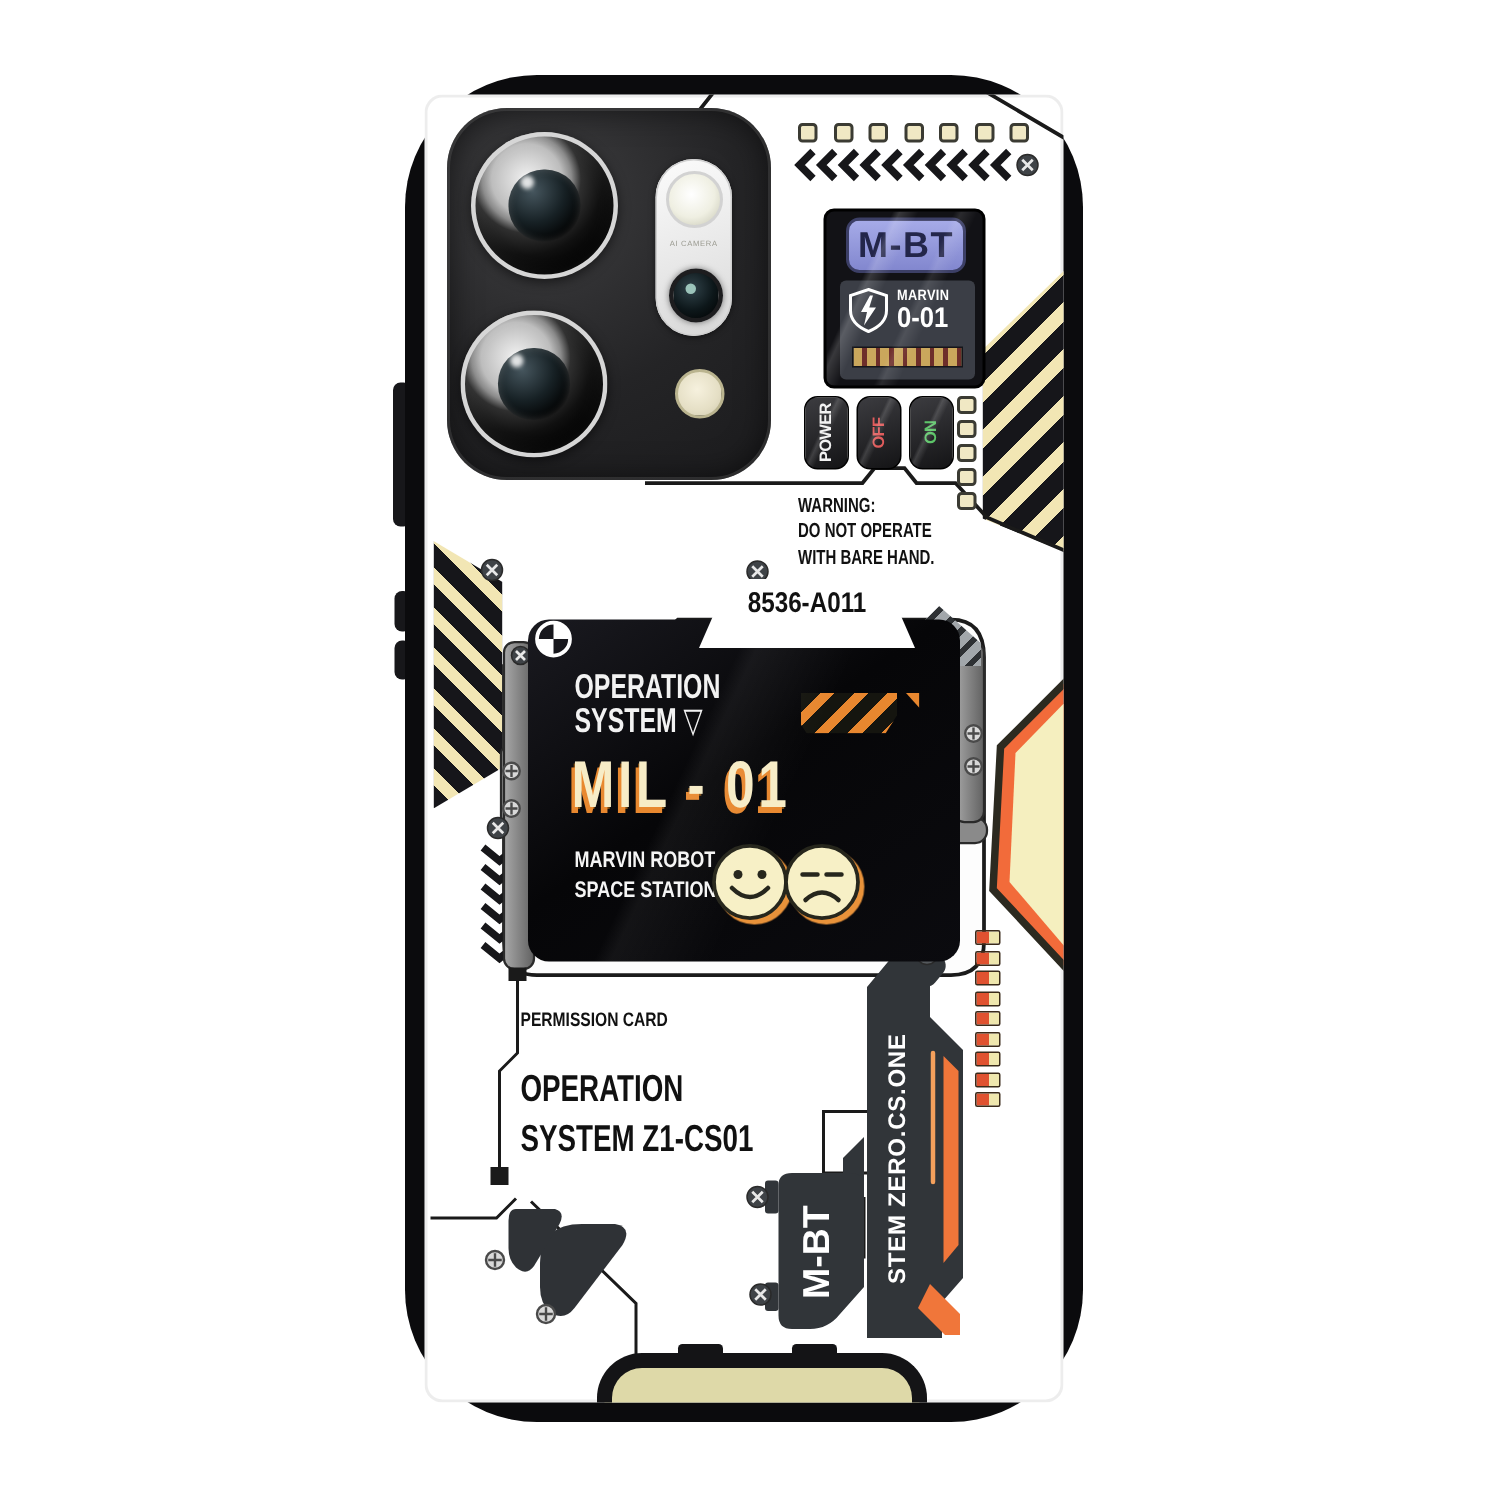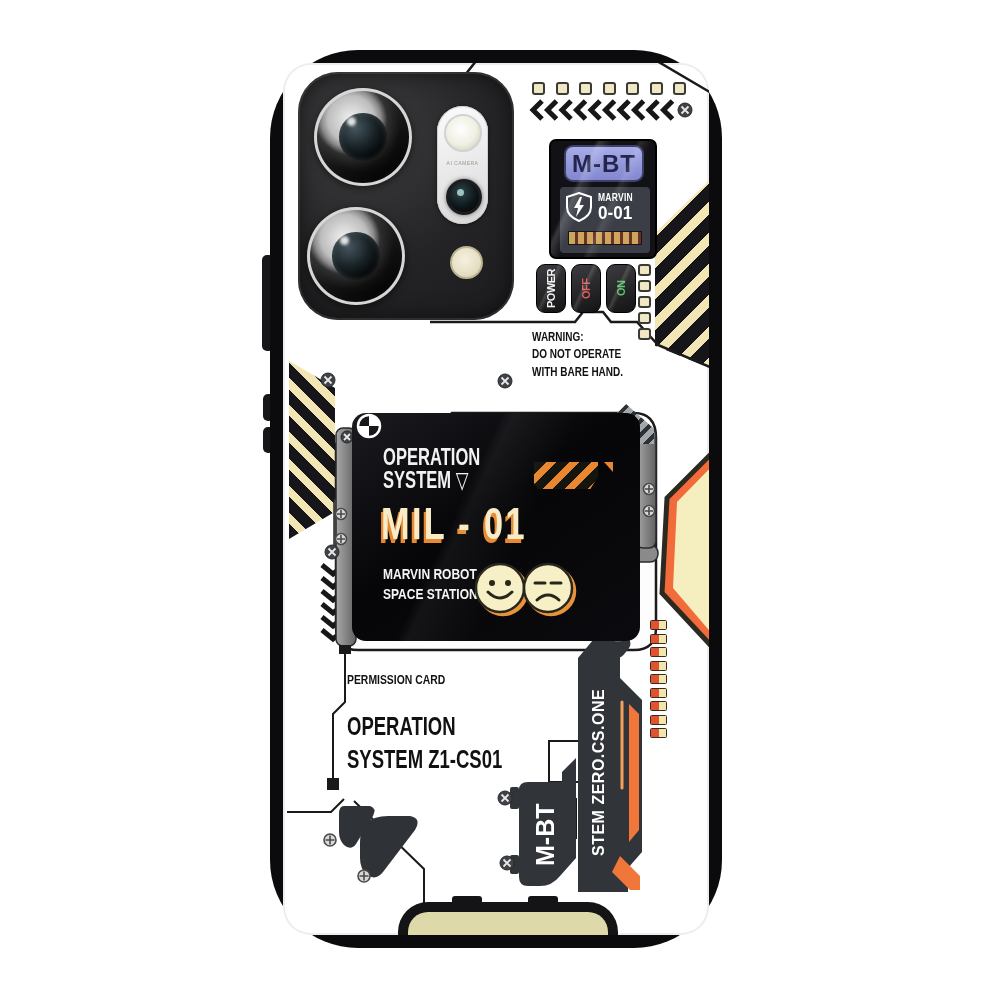--- a/index.html
+++ b/index.html
@@ -4,21 +4,21 @@
 <style>
   html,body{margin:0;padding:0;background:#ffffff;width:1000px;height:1000px;
     font-family:"Liberation Sans","DejaVu Sans",sans-serif;overflow:hidden;}
   .stage{position:relative;width:1000px;height:1000px;background:#fff;}
   .abs{position:absolute;}
   
   .side-btn{position:absolute;background:#17171a;border-radius:5px;z-index:1;}
   .case{position:absolute;left:270px;top:50px;width:452px;height:898px;background:#0b0b0d;
     border-radius:88px;z-index:2;}
   .case-inner{position:absolute;left:13px;top:13px;right:13px;bottom:13px;background:#fff;
-    border-radius:28px;overflow:hidden;box-shadow:inset 0 0 0 2px rgba(0,0,0,.07);}
+    border-radius:12px;overflow:hidden;box-shadow:inset 0 0 0 2px rgba(0,0,0,.07);}
   .content{position:absolute;left:-283px;top:-63px;width:1000px;height:1000px;}
   
   .cam-module{left:298px;top:72px;width:216px;height:248px;border-radius:40px;
     background:radial-gradient(circle at 30% 25%,#3d3d3f,#242426 55%,#1b1b1d);
     box-shadow:inset 0 0 0 2px rgba(120,120,120,.25), inset 0 0 22px rgba(0,0,0,.6);z-index:5;}
   .lens{border-radius:50%;position:absolute;
     background:radial-gradient(circle at 38% 32%,#f2f2f2,#bdbdbd 26%,#8a8a8a 33%,#2f2f2f 40%,#101010 56%,#000 72%);
     box-shadow:inset 0 0 0 3px #d6d6d6, inset 0 0 16px rgba(255,255,255,.12), 0 2px 8px rgba(0,0,0,.55);}
   .lens::after{content:"";position:absolute;inset:26%;border-radius:50%;
     background:radial-gradient(circle at 34% 30%,#46565e,#172125 45%,#000 78%);
@@ -310,20 +310,23 @@
           <div class="pad" style="width:13px;height:12px;"></div>
         </div>
 
         <div class="abs warning">
           <div>WARNING:</div>
           <div>DO NOT OPERATE</div>
           <div>WITH BARE HAND.</div>
         </div>
 
         <div class="abs hatch"></div>
+        <div class="abs serial-tab z8">
+          <div class="serial-text">8536-A011</div>
+        </div>
 
         <div class="abs screen">
           <svg width="36" height="30" viewBox="0 0 36 30" style="position:absolute;left:2px;top:0;">
             <circle cx="15" cy="13" r="11" fill="none" stroke="#fff" stroke-width="2.5"></circle>
             <path d="M15,13 L15,2 A11,11 0 0 1 26,13 Z" fill="#fff"></path>
             <path d="M15,13 L15,24 A11,11 0 0 1 4,13 Z" fill="#fff"></path>
           </svg>
           <div class="os-text">
             <div>OPERATION</div>
             <div>SYSTEM ▽</div>

